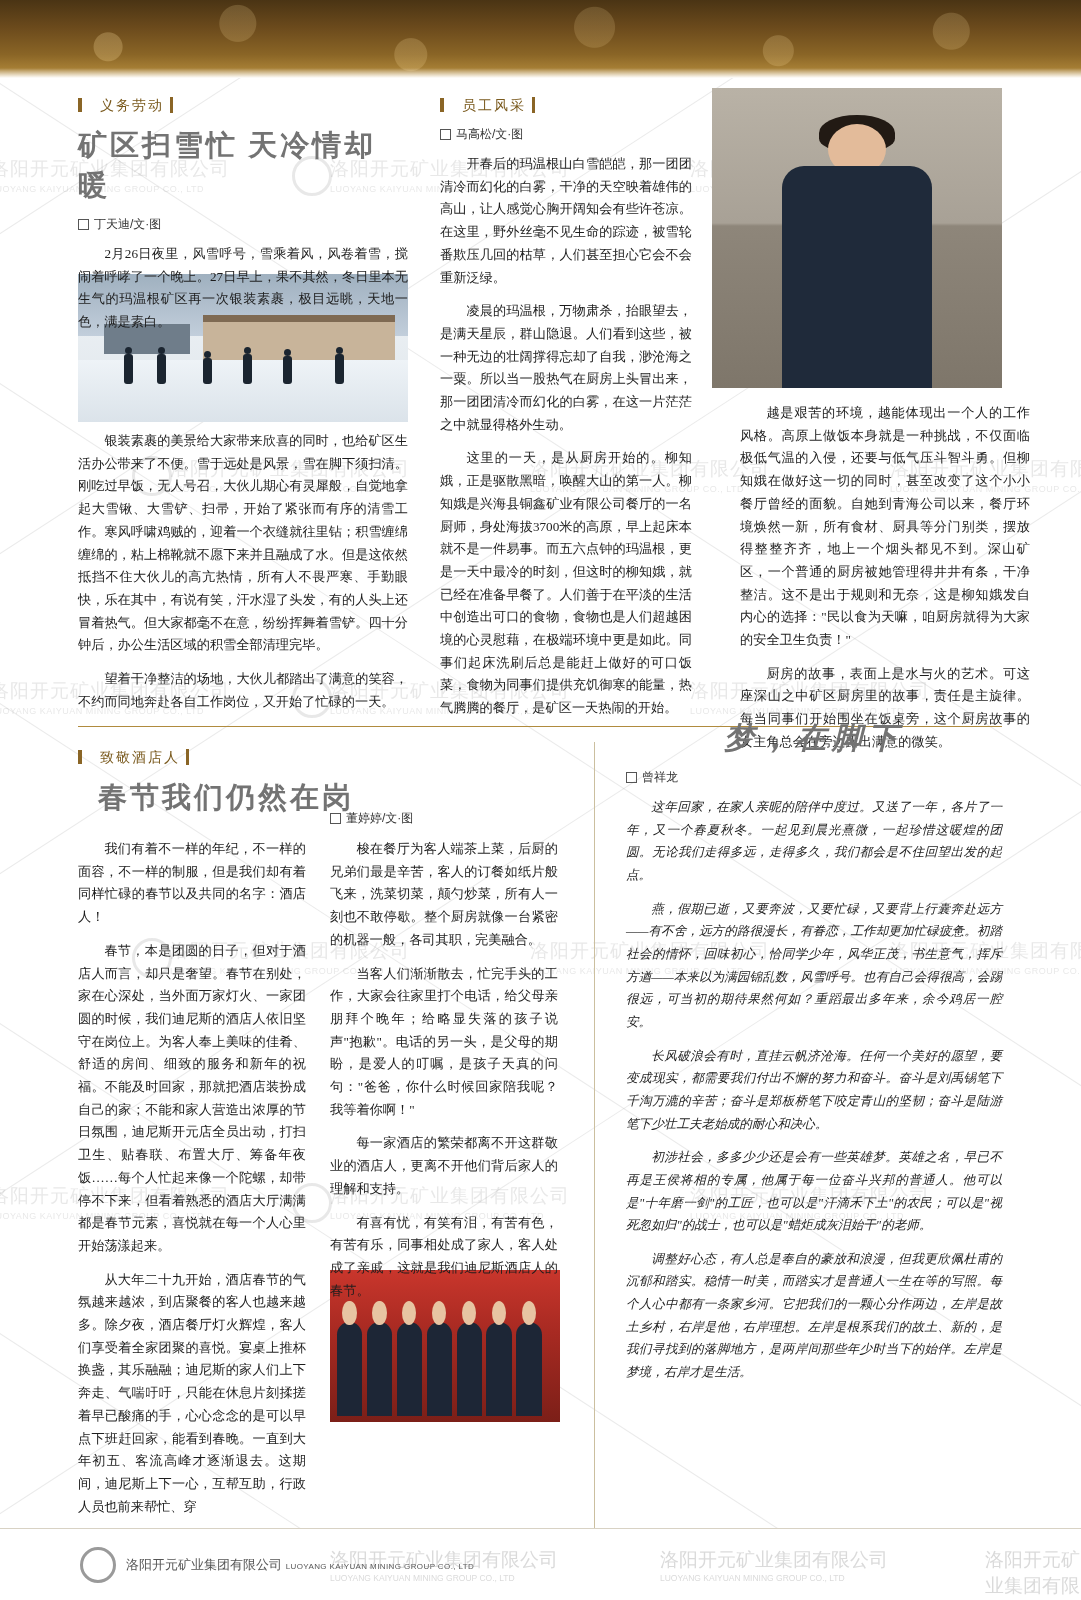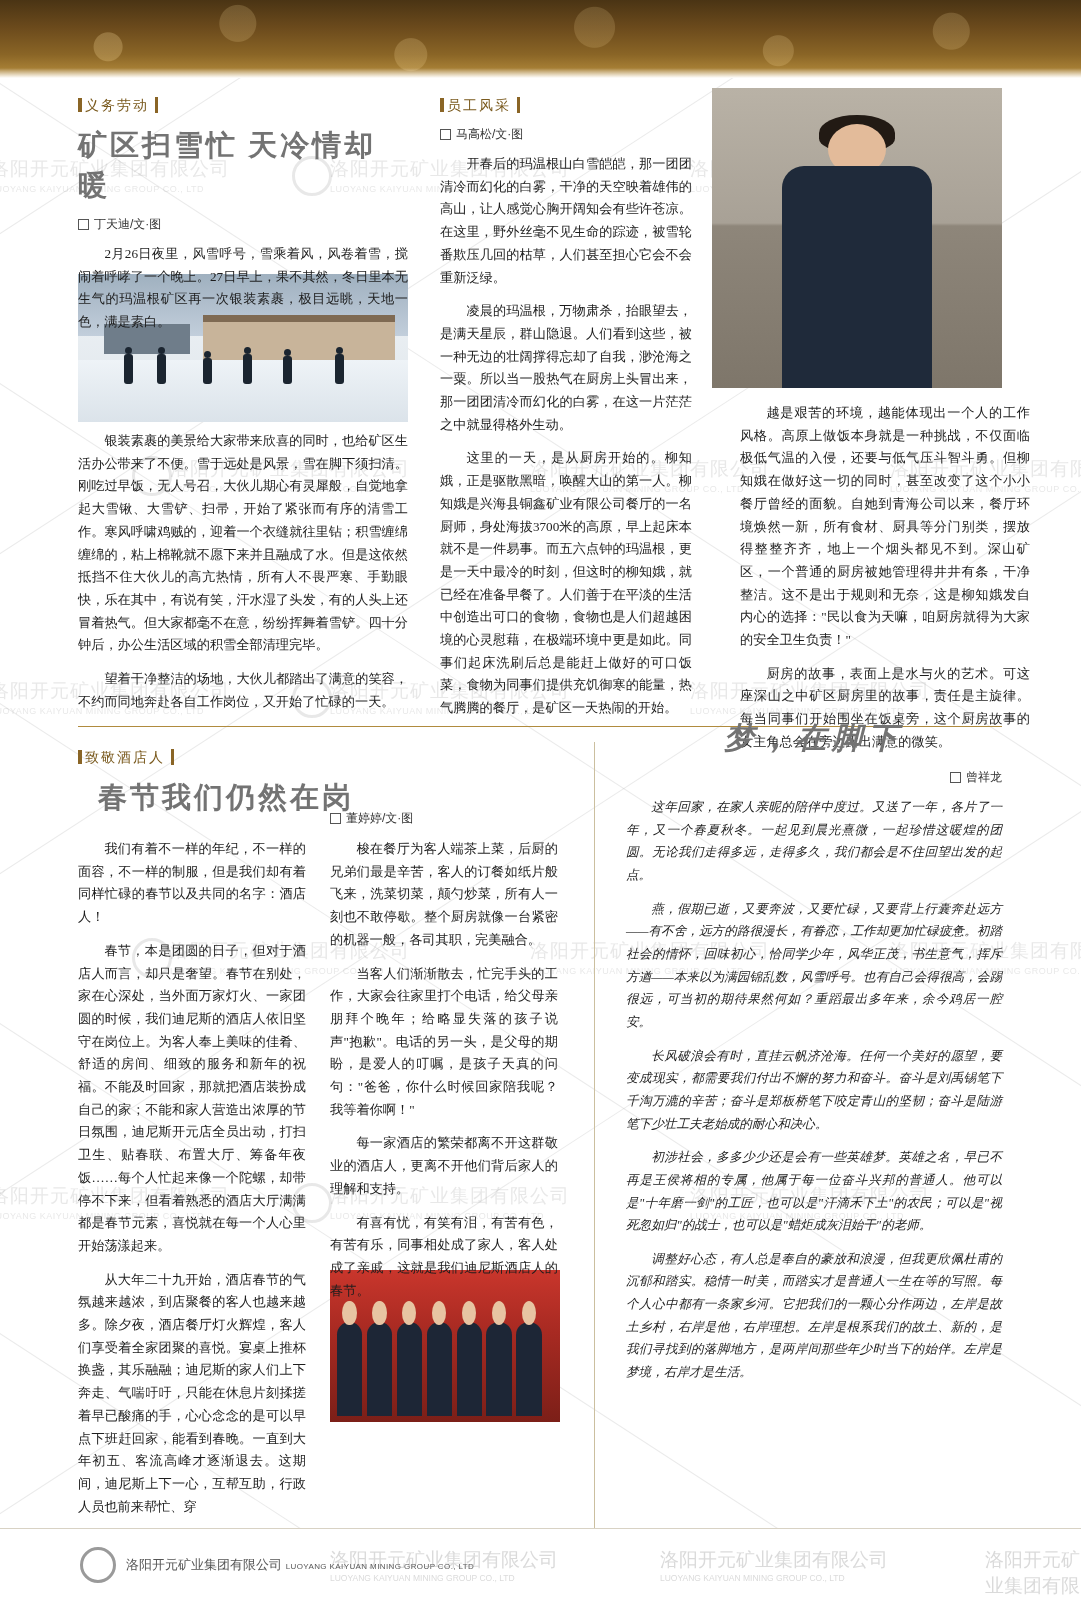--- a/index.html
+++ b/index.html
@@ -86,21 +86,21 @@
   .section {
     position: absolute;
     z-index: 10;
   }
   .kicker {
     font-family: "Liberation Sans", sans-serif;
     font-size: 14px;
     color: #7a5a1e;
     letter-spacing: 2px;
     border-left: 4px solid #8a6526;
-    padding-left: 3px;
+    padding-left: 18px;
     line-height: 1;
     margin-bottom: 14px;
   }
   .kicker .bar-r {
     border-right: 3px solid #8a6526;
     padding-right: 6px;
   }
   .headline {
     font-family: "Liberation Serif", serif;
     font-weight: bold;
@@ -422,21 +422,21 @@
     <div class="gp-person" style="left:29%;"></div>
     <div class="gp-person" style="left:42%;"></div>
     <div class="gp-person" style="left:55%;"></div>
     <div class="gp-person" style="left:68%;"></div>
     <div class="gp-person" style="left:81%;"></div>
 
   </div>
 
   <div class="section" style="left:626px; top:640px; width:376px;">
     <h1 class="headline script" style="text-align:center; font-size:30px; letter-spacing:6px;">梦，在脚下</h1>
-    <div class="byline" style="text-align:right;">
+    <div class="byline" style="text-align:left;">
       <span class="box"></span><span>曾祥龙</span>
     </div>
     <p class="body script" style="font-size:12.6px;line-height:1.8;">这年回家，在家人亲昵的陪伴中度过。又送了一年，各片了一年，又一个春夏秋冬。一起见到晨光熹微，一起珍惜这暖煌的团圆。无论我们走得多远，走得多久，我们都会是不住回望出发的起点。</p>
     <p class="body script" style="font-size:12.6px;line-height:1.8;">燕，假期已逝，又要奔波，又要忙碌，又要背上行囊奔赴远方——有不舍，远方的路很漫长，有眷恋，工作却更加忙碌疲惫。初踏社会的情怀，回味初心，恰同学少年，风华正茂，书生意气，挥斥方遒——本来以为满园锦乱数，风雪呼号。也有自己会得很高，会踢很远，可当初的期待果然何如？重蹈最出多年来，余今鸡居一腔安。</p>
     <p class="body script" style="font-size:12.6px;line-height:1.8;">长风破浪会有时，直挂云帆济沧海。任何一个美好的愿望，要变成现实，都需要我们付出不懈的努力和奋斗。奋斗是刘禹锡笔下千淘万漉的辛苦；奋斗是郑板桥笔下咬定青山的坚韧；奋斗是陆游笔下少壮工夫老始成的耐心和决心。</p>
     <p class="body script" style="font-size:12.6px;line-height:1.8;">初涉社会，多多少少还是会有一些英雄梦。英雄之名，早已不再是王侯将相的专属，他属于每一位奋斗兴邦的普通人。他可以是"十年磨一剑"的工匠，也可以是"汗滴禾下土"的农民；可以是"视死忽如归"的战士，也可以是"蜡炬成灰泪始干"的老师。</p>
     <p class="body script" style="font-size:12.6px;line-height:1.8;">调整好心态，有人总是奉自的豪放和浪漫，但我更欣佩杜甫的沉郁和踏实。稳情一时美，而踏实才是普通人一生在等的写照。每个人心中都有一条家乡河。它把我们的一颗心分作两边，左岸是故土乡村，右岸是他，右岸理想。左岸是根系我们的故土、新的，是我们寻找到的落脚地方，是两岸间那些年少时当下的始伴。左岸是梦境，右岸才是生活。</p>
   </div>
 
 </div>

